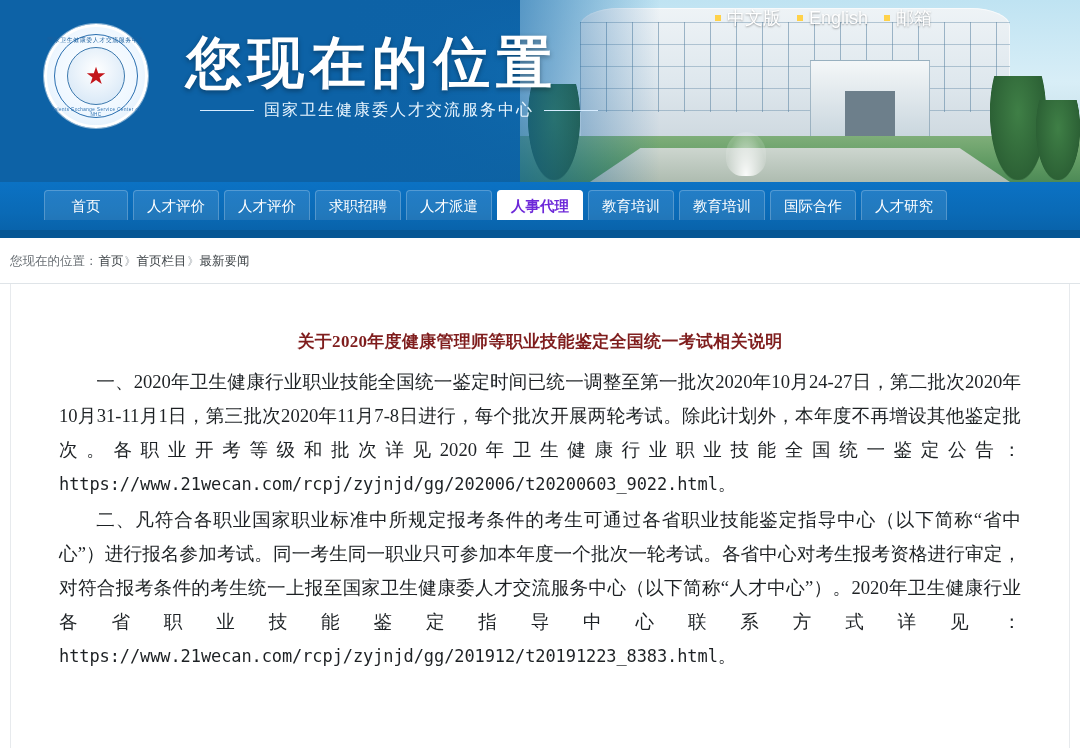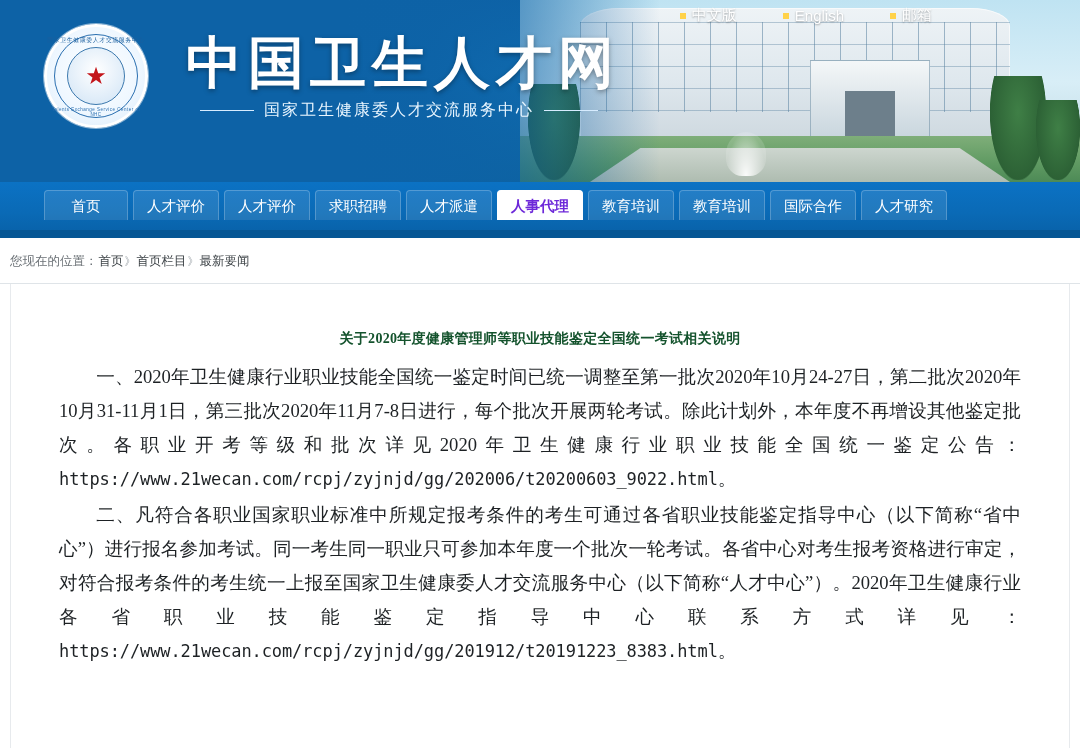--- a/index.html
+++ b/index.html
@@ -138,22 +138,22 @@
     display: inline-block;
     width: 54px; height: 1px;
     background: #d7ecff;
     vertical-align: middle;
     margin: 0 10px;
   }
 
   
   .toplinks {
     position: absolute; top: 6px; right: 148px;
-    display: flex; gap: 46px;
-    font-size: 15px;
+    display: flex; gap: 16px;
+    font-size: 18px;
     color: #ffffff;
     z-index: 5;
     justify-content: center;
   }
   .toplink { display: flex; align-items: center; gap: 6px; cursor: pointer; }
   .toplink .bullet {
     width: 6px; height: 6px; background: #ffd24a; display: inline-block;
   }
   .toplink span.lbl { color: #ffffff; text-shadow: 0 1px 2px rgba(0,0,0,.35); }
 
@@ -213,24 +213,24 @@
   .content {
     position: absolute; top: 284px; left: 10px;
     width: 1060px; height: 464px;
     background: #ffffff;
     border-left: 1px solid #e7eaed;
     border-right: 1px solid #e7eaed;
   }
   .article-title {
     margin: 46px 70px 0 70px;
     text-align: center;
-    color: #14532d;
+    color: #7f1d1d;
     font-family: "Liberation Serif", serif;
     font-weight: bold;
-    font-size: 14px;
+    font-size: 17px;
     letter-spacing: .3px;
   }
   .date-strip {
     margin: 30px 34px 0 34px;
     height: 30px;
     background: #f4f6f8;
     color: #8c9398;
     font-size: 12px;
     display: flex; align-items: center; justify-content: center;
     letter-spacing: 1px;
@@ -281,21 +281,21 @@
     </div>
 
     <div class="logo">
       <div class="logo-ring"></div>
       <div class="logo-text-top">国家卫生健康委人才交流服务中心</div>
       <div class="logo-inner"></div>
       <div class="logo-star">★</div>
       <div class="logo-text-bottom">Talents Exchange Service Center of NHC</div>
     </div>
 
-    <div class="site-title">中国卫生人才网</div>
+    <div class="site-title">您现在的位置</div>
     <div class="site-sub">
       <span class="rule"></span><span>国家卫生健康委人才交流服务中心</span><span class="rule"></span>
     </div>
   </div>
 
   <div class="nav">
     <div class="nav-inner">
       <div class="nav-item">首页</div>
       <div class="nav-item">人才评价</div>
       <div class="nav-item">人才评价</div>

